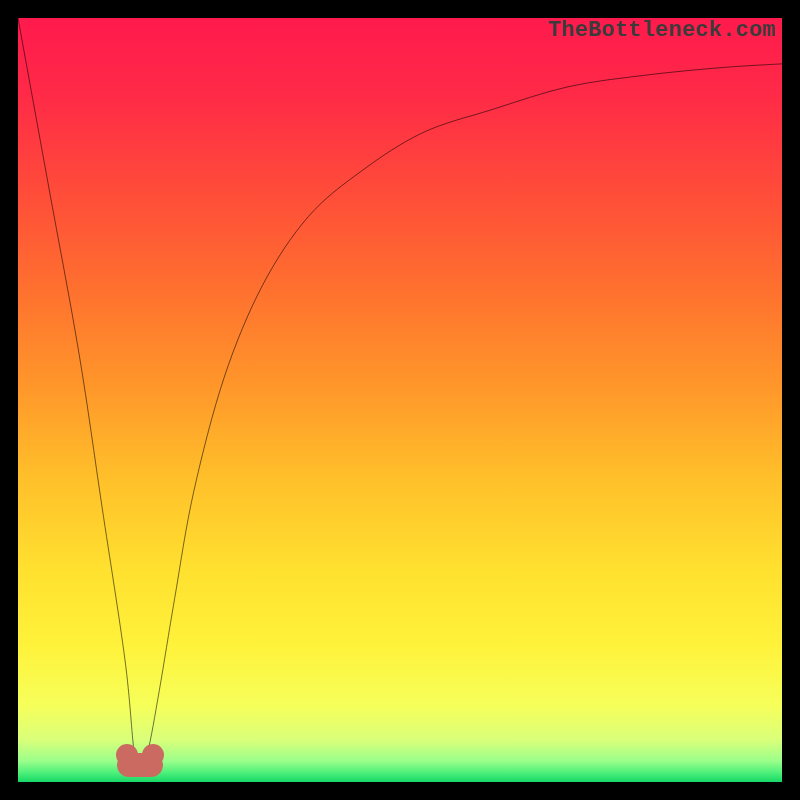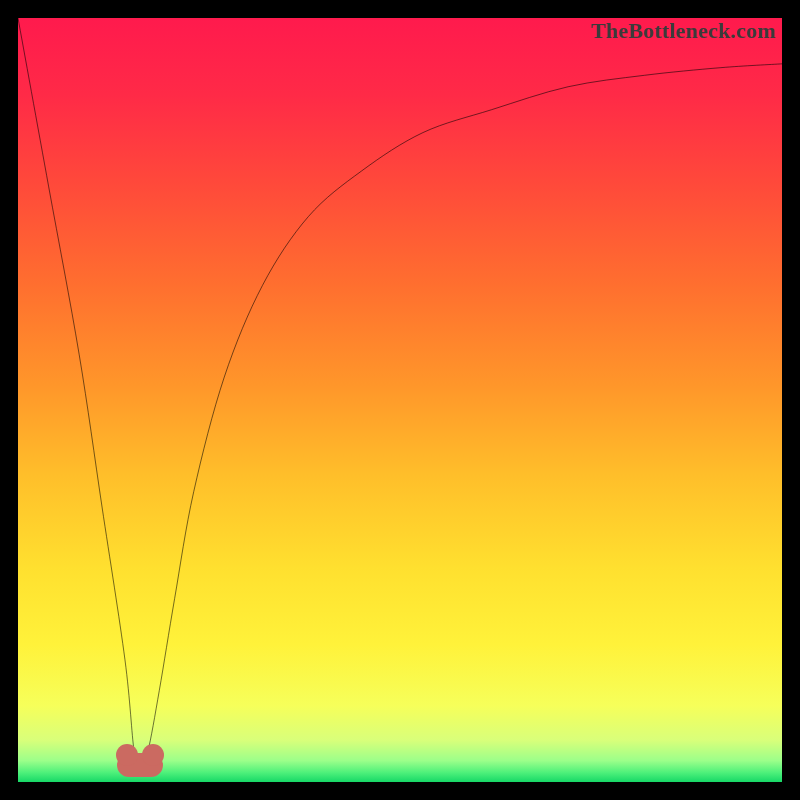--- a/index.html
+++ b/index.html
@@ -25,21 +25,21 @@
     overflow: hidden;
   }
   .gradient {
     position: absolute;
     left: 0; top: 0; right: 0; bottom: 0;
   }
   .watermark {
     position: absolute;
     top: 0;
     right: 6px;
-    font-family: Liberation Serif, serif;
+    font-family: Liberation Mono, monospace;
     font-size: 22px;
     font-weight: 600;
     color: #3b3b3b;
     letter-spacing: 0.2px;
     user-select: none;
   }
   svg.curve {
     position: absolute;
     left: 0; top: 0;
     width: 764px;

